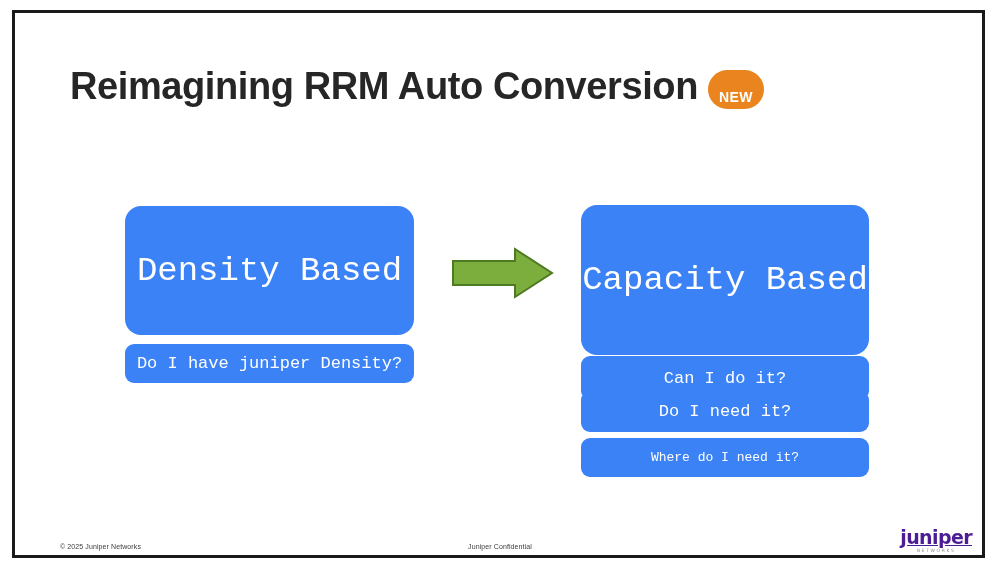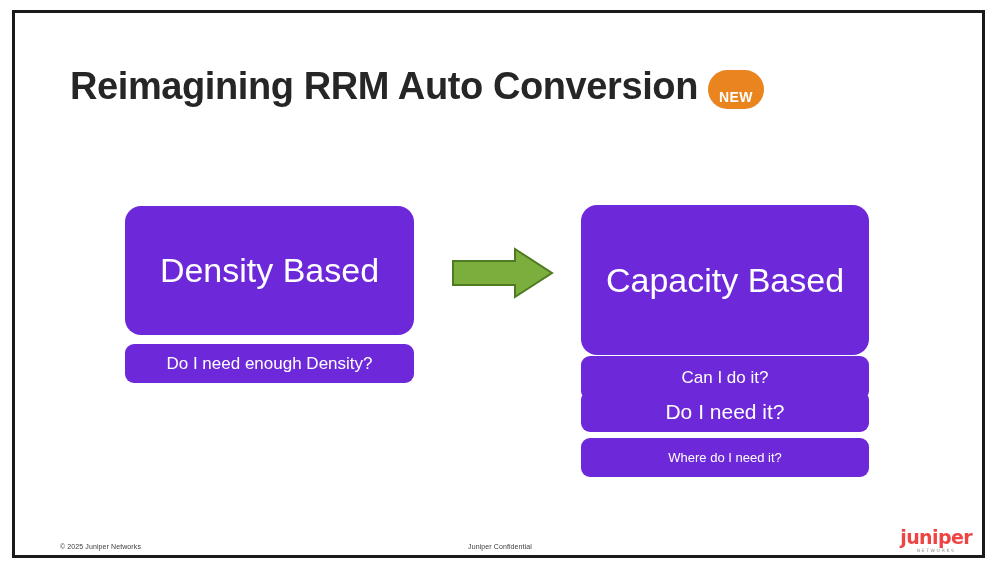--- a/index.html
+++ b/index.html
@@ -58,27 +58,28 @@
     letter-spacing: 0.4px;
     border-radius: 999px;
     padding: 19px 11px 4px 11px;
     position: relative;
     top: 4px;
   }
 
   
   .dark-box {
     position: absolute;
-    background: #6d28d9;
+    background: #3b82f6;
     border-radius: 16px;
     color: #ffffff;
     display: flex;
     align-items: center;
     justify-content: center;
     box-sizing: border-box;
+    font-family: Liberation Mono, monospace;
   }
   .dark-box.small {
     border-radius: 9px;
   }
 
   
   #left-main-box {
     left: 125px;
     top: 206px;
     width: 289px;
@@ -95,21 +96,21 @@
 
   
   #right-main-box {
     left: 581px;
     top: 205px;
     width: 288px;
     height: 150px;
     font-size: 34px;
   }
   #right-sub-box-0 { left: 581px; top: 356px; width: 288px; height: 44px; font-size: 17px; }
-  #right-sub-box-1 { left: 581px; top: 391px; width: 288px; height: 41px; font-size: 21px; }
+  #right-sub-box-1 { left: 581px; top: 391px; width: 288px; height: 41px; font-size: 17px; }
   #right-sub-box-2 { left: 581px; top: 438px; width: 288px; height: 39px; font-size: 13px; }
 
   
   #flow-arrow {
     position: absolute;
     left: 452px;
     top: 247px;
     width: 102px;
     height: 52px;
   }
@@ -136,24 +137,25 @@
   #juniper-logo {
     position: absolute;
     right: 28px;
     top: 528px;
     text-align: center;
     line-height: 1;
   }
   #juniper-wordmark {
     font-size: 19px;
     font-weight: bold;
-    color: #ef4444;
+    color: #4c1d95;
     letter-spacing: -0.6px;
     font-family: "DejaVu Sans", sans-serif;
     display: block;
+    text-decoration: underline;
   }
   #juniper-tagline {
     font-size: 4.5px;
     color: #8a8a8a;
     letter-spacing: 1.6px;
     display: block;
     margin-top: 2px;
     font-family: "DejaVu Sans", sans-serif;
   }
 </style>
@@ -166,21 +168,21 @@
   <div id="title-row">
     <span id="page-title">Reimagining RRM Auto Conversion</span>
     <span id="new-badge">NEW</span>
   </div>
 
   <div id="left-main-box" class="dark-box">
     <span>Density Based</span>
   </div>
 
   <div id="left-sub-box-0" class="dark-box small">
-    <span>Do I need enough Density?</span>
+    <span>Do I have juniper Density?</span>
   </div>
 
   <div id="flow-arrow">
     <svg viewBox="0 0 102 52" width="102" height="52" aria-hidden="true">
       <polygon points="1,14 63,14 63,2 100,26 63,50 63,38 1,38" fill="#7cae3e" stroke="#4e7a22" stroke-width="2" stroke-linejoin="miter"></polygon>
     </svg>
   </div>
 
   <div id="right-main-box" class="dark-box">
     <span>Capacity Based</span>

